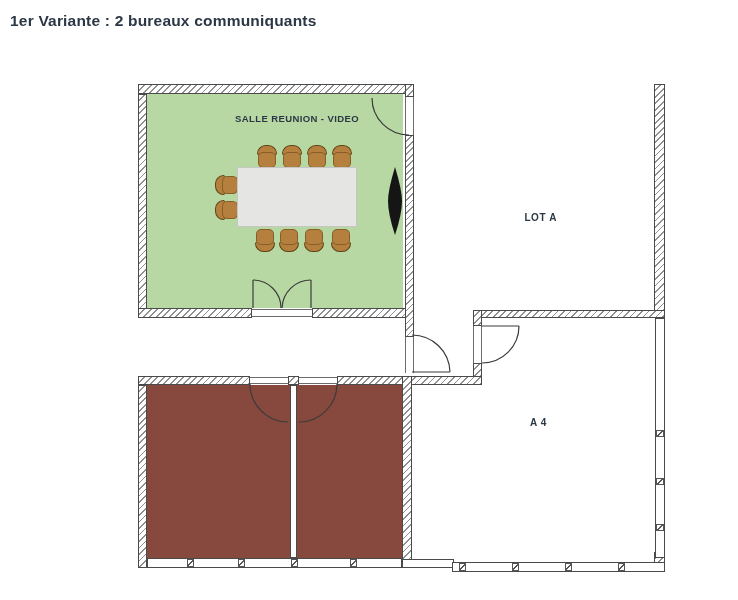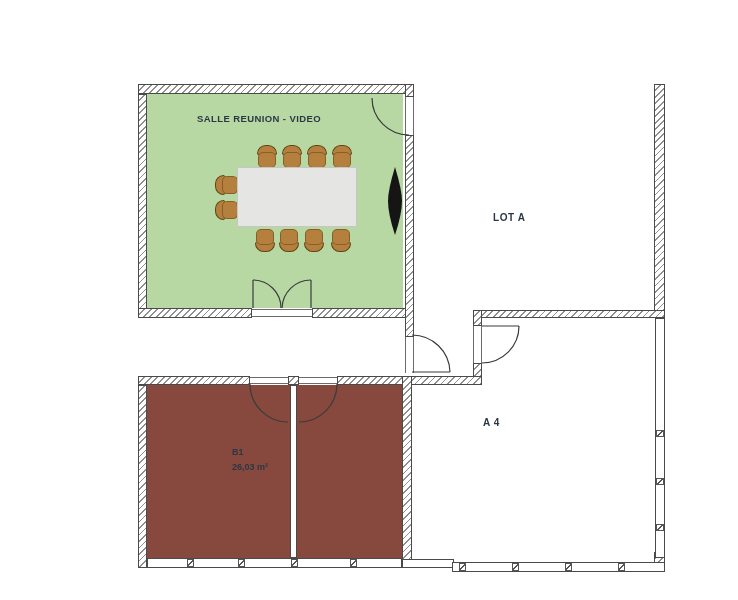--- a/index.html
+++ b/index.html
@@ -31,33 +31,34 @@
   .table{position:absolute;background:var(--table);border:1px solid #c6c6c4;box-sizing:border-box;}
   .chair{position:absolute;width:22px;height:22px;}
   .chair::before{content:"";position:absolute;left:1px;top:0;width:18px;height:9px;
         background:var(--chair);border:1px solid #5f4418;
         border-radius:50% 50% 35% 35% / 90% 90% 25% 25%;}
   .chair::after{content:"";position:absolute;left:2px;top:7px;width:16px;height:14px;
         background:var(--chair);border:1px solid rgba(90,60,15,.5);border-radius:30%;}
   .chair.s{transform:rotate(180deg);}
   .chair.w{transform:rotate(270deg);}
   
-  .room-label{position:absolute;color:var(--text);font-weight:bold;text-align:left;}
+  .room-label{position:absolute;color:var(--text);font-weight:bold;text-align:right;}
   .lbl-meeting{left:197px;top:113px;width:162px;font-size:9.5px;letter-spacing:.4px;}
   .lbl-lota{left:493px;top:212px;width:64px;font-size:10px;letter-spacing:.6px;}
   .lbl-a10{left:483px;top:417px;width:64px;font-size:10px;letter-spacing:.6px;}
   .lbl-b1{left:232px;top:445px;width:80px;font-size:9px;line-height:15px;font-weight:bold;}
   svg.overlay{position:absolute;left:0;top:0;pointer-events:none;}
   svg .arc{fill:none;stroke:#3b3b3b;stroke-width:1.2;}
 </style>
 </head>
 <body>
 
 <div class="canvas">
 
+  <div class="title">1er Variante : 2 bureaux communiquants</div>
 
   <div class="fill green" style="left:147px;top:93px;width:256px;height:215px;"></div>
   <div class="fill brown" style="left:147px;top:385px;width:143px;height:173px;"></div>
   <div class="fill brown" style="left:297px;top:385px;width:105px;height:173px;"></div>
 
   <div class="chair" style="left:256px;top:145px;"></div>
   <div class="chair" style="left:281px;top:145px;"></div>
   <div class="chair" style="left:306px;top:145px;"></div>
   <div class="chair" style="left:331px;top:145px;"></div>
   <div class="chair s" style="left:254px;top:230px;"></div>
@@ -131,18 +132,14 @@
 
     <path class="arc" d="M250 384 A38 38 0 0 0 288 422"></path>
     <path class="arc" d="M299 422 A38 38 0 0 0 337 384"></path>
 
     <path fill="#151515" d="M395 167 Q388 190 388 201 Q388 214 395 235 Q402 214 402 201 Q402 190 395 167 Z"></path>
   </svg>
 
   <div class="room-label lbl-meeting">SALLE REUNION - VIDEO</div>
   <div class="room-label lbl-lota">LOT A</div>
   <div class="room-label lbl-a10">A 4</div>
-  <div class="room-label lbl-b1">
-    <div>B1</div>
-    <div>26,03 m²</div>
-  </div>
 
 </div>
 
 </body></html>

